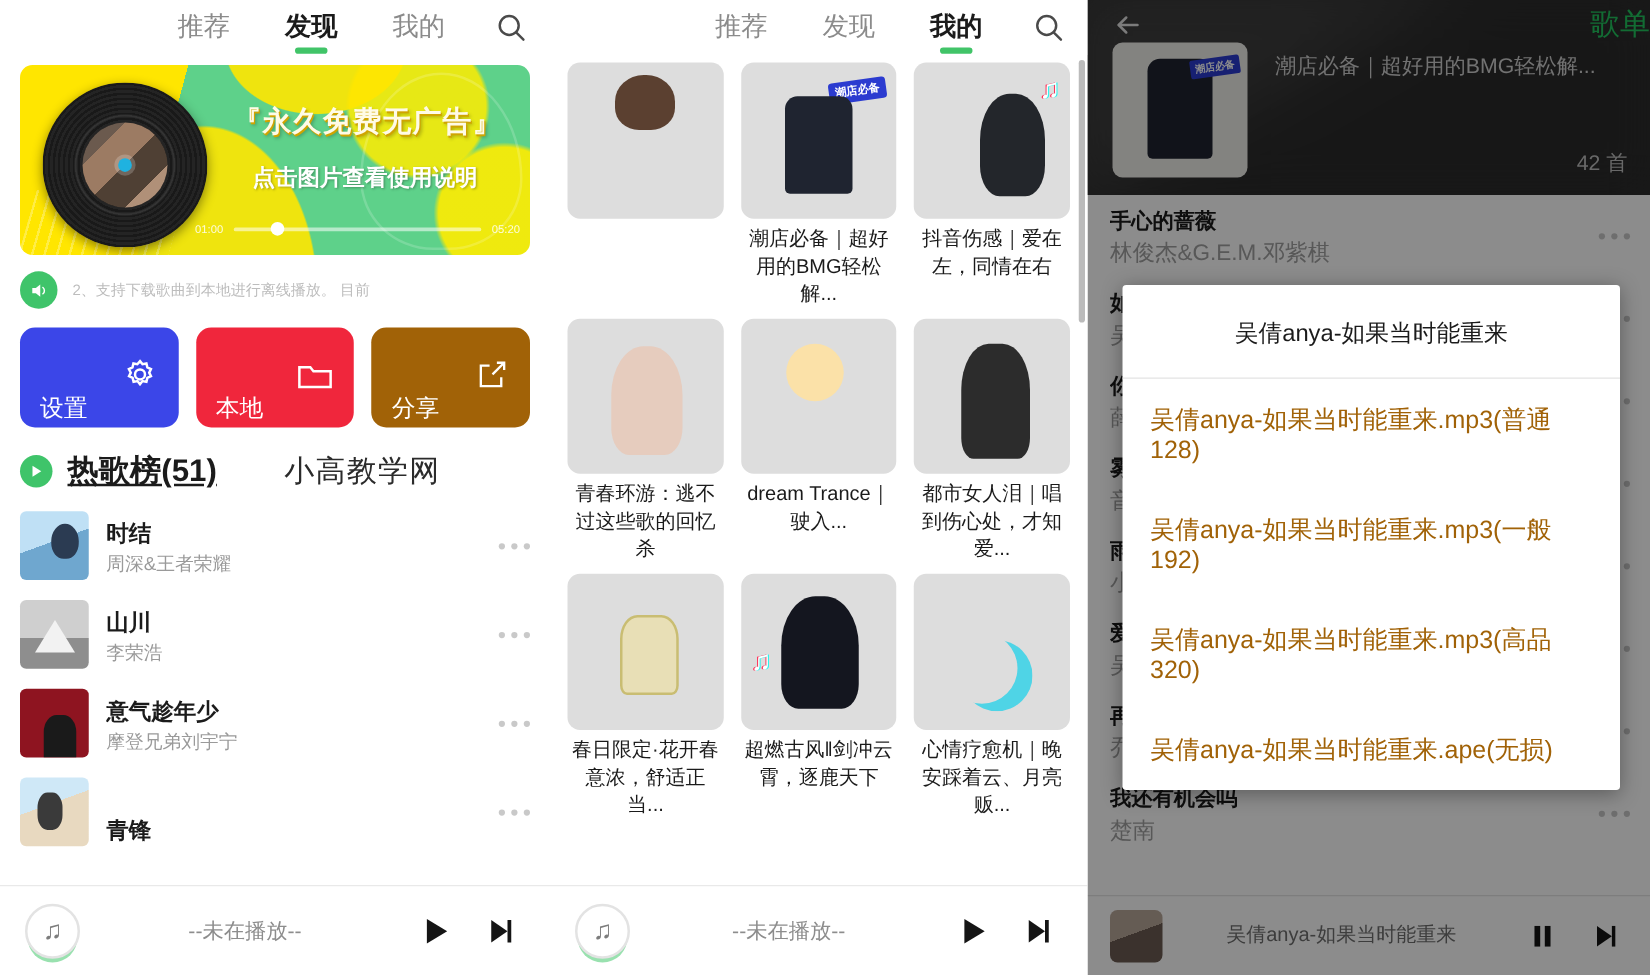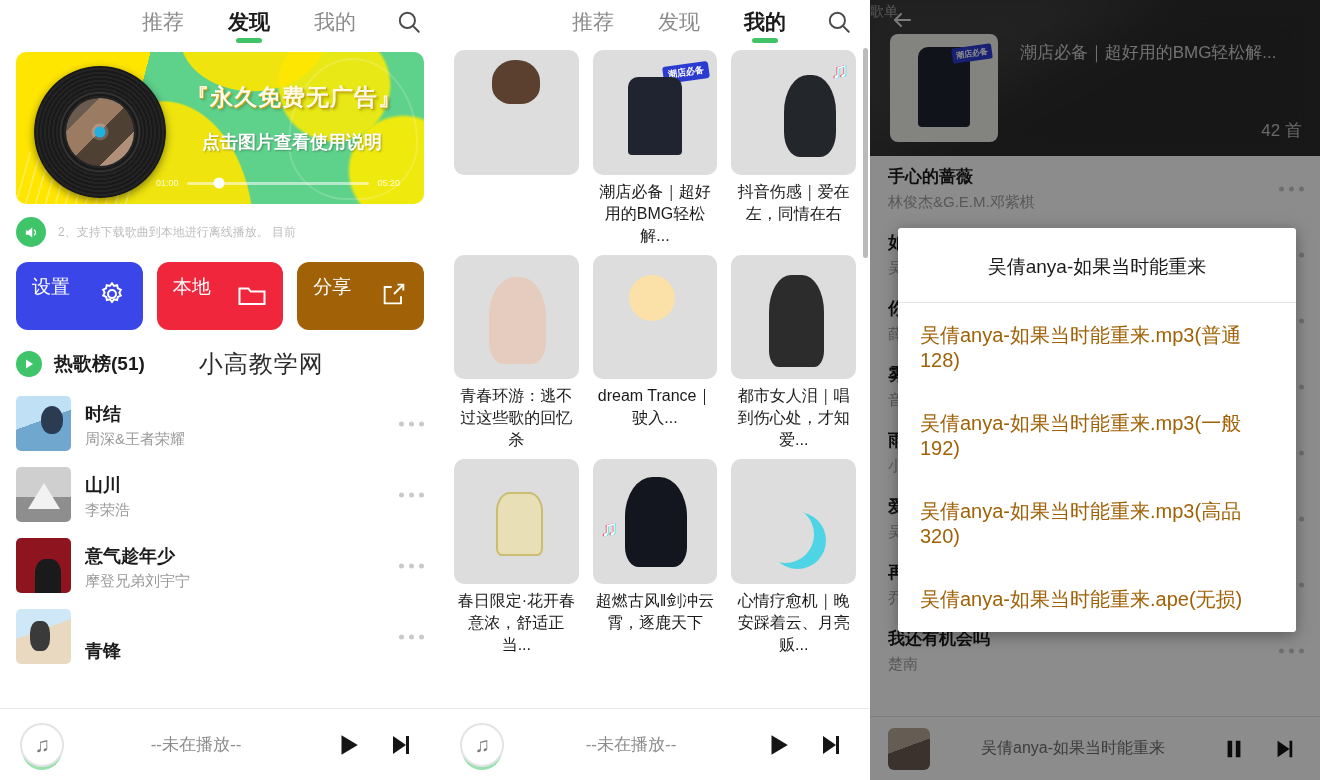--- a/index.html
+++ b/index.html
@@ -54,48 +54,48 @@
     background:
       linear-gradient(135deg,#6b5a4e 0 25%, #9c7b63 25% 50%, #4f4034 50% 75%, #b09078 75% 100%);
   }
   .vinyl .label::after { content:""; position:absolute; left:50%; top:50%;
     transform:translate(-50%,-50%); width:11px; height:11px; border-radius:50%;
     background:#1fb2e0; box-shadow:0 0 0 3px rgba(255,255,255,.2); }
   .banner-title { position:absolute; left:170px; top:30px; font-size:23px; font-weight:700;
     color:#fffbe6; letter-spacing:1px; text-shadow:1px 1px 0 #d0a400, 2px 2px 3px rgba(0,0,0,.28); }
   .banner-sub { position:absolute; left:186px; top:78px; font-size:18px; font-weight:700;
     color:#ffffff; text-shadow:1px 1px 2px rgba(0,0,0,.3); }
-  .banner-prog { position:absolute; left:140px; right:24px; bottom:16px; display:flex;
+  .banner-prog { position:absolute; left:140px; right:8px; bottom:16px; display:flex;
     align-items:center; gap:8px; color:rgba(255,255,255,.85); font-size:9px; }
   .banner-prog .bar { flex:1; height:3px; background:rgba(255,255,255,.55); border-radius:2px;
     position:relative; }
   .banner-prog .bar::after { content:""; position:absolute; left:18%; top:50%;
     transform:translate(-50%,-50%); width:11px; height:11px; border-radius:50%; background:#fff; }
 
   
   .notice { margin:10px 16px 0 16px; height:36px; display:flex; align-items:center; gap:12px; }
   .notice .spk { width:30px; height:30px; border-radius:50%; background:#3fc46a; flex:0 0 30px;
     display:flex; align-items:center; justify-content:center; }
   .notice .txt { font-size:12px; color:#bdbdbd; white-space:nowrap; overflow:hidden; flex:1; }
 
   
   .actions { display:flex; gap:14px; margin:12px 16px 0 16px; }
-  .act { flex:1; height:68px; border-radius:12px; position:relative; display:flex;
-    align-items:flex-start; padding:12px 16px; }
+  .act { flex:1; height:80px; border-radius:12px; position:relative; display:flex;
+    align-items:flex-end; padding:2px 16px; }
   .act .lbl { font-size:19px; color:#fff; font-weight:500; }
   .act .ic { position:absolute; right:16px; top:50%; transform:translateY(-50%); }
   .act-blue { background:#3b46e8; }
   .act-red  { background:#f0263c; }
   .act-green{ background:#a16207; }
 
   
   .rank-head { display:flex; align-items:center; margin:18px 16px 0 16px; gap:12px; }
   .rank-play { width:26px; height:26px; border-radius:50%; background:#3fc46a; flex:0 0 26px;
     display:flex; align-items:center; justify-content:center; }
-  .rank-title { font-size:19px; font-weight:700; color:#1b1b1b; }
+  .rank-title { font-size:25px; font-weight:700; color:#1b1b1b;text-decoration:underline; }
   .watermark { margin-left:42px; font-size:24px; color:#2b2b2b; letter-spacing:1px; }
 
   
   .songs { margin-top:8px; }
   .song { display:flex; align-items:flex-end; padding:8px 16px; gap:14px; position:relative; }
   .cover { width:55px; height:55px; border-radius:5px; flex:0 0 55px; background:#d6e4f0; overflow:hidden;
     position:relative; }
   .cv1 { background:linear-gradient(160deg,#bfe0f5 0 45%, #6fa7cf 45% 100%); }
   .cv1::after{ content:""; position:absolute; right:8px; top:10px; width:22px; height:28px;
     border-radius:50% 50% 45% 45%; background:#2b3b52; }
@@ -170,37 +170,37 @@
   .scrollbar { position:absolute; right:2px; top:48px; width:5px; height:210px;
     background:#bbb; border-radius:3px; z-index:7; }
 
   
   .p3 { position:absolute; inset:0; background:#fff; }
   .p3-head { position:relative; height:156px; background:#2e2e2e; overflow:hidden; }
   .p3-head .blur { position:absolute; inset:-20px; filter:blur(26px); opacity:.6;
     background:linear-gradient(150deg,#4a4a4a 0 40%, #2a2a2a 40% 100%); }
   .p3-back { position:absolute; left:16px; top:4px; width:32px; height:32px; z-index:3;
     display:flex; align-items:center; justify-content:center; }
-  .p3-title { position:absolute; left:0; right:0; top:3px; text-align:left; font-size:14px;
-    color:#a3a3a3; z-index:3; }
+  .p3-title { position:absolute; left:0; right:0; top:3px; text-align:right; font-size:24px;
+    color:#22c55e; z-index:3; }
   .p3-cover { position:absolute; left:20px; top:34px; width:108px; height:108px; border-radius:8px;
     background:#efeeea; z-index:3; overflow:hidden; }
   .p3-cover .fig { position:absolute; left:26%; top:12%; width:48%; height:74%;
     border-radius:10px 10px 4px 4px; background:#1f2430; }
   .p3-cover .bdg { position:absolute; right:6px; top:12px; background:#2b3bd0; color:#fff;
     font-size:8px; padding:2px 4px; border-radius:2px; transform:rotate(-8deg); font-weight:700; }
   .p3-name { position:absolute; left:150px; top:40px; right:18px; font-size:17px; color:#cfcfcf;
     line-height:26px; z-index:3; }
   .p3-count { position:absolute; right:18px; bottom:14px; font-size:17px; color:#bdbdbd; z-index:3; }
   .p3-list { position:absolute; left:0; right:0; top:156px; bottom:64px; background:#fff;
     overflow:hidden; }
   .p3-song { position:relative; padding:8px 18px; }
   .p3-song .t { font-size:17px; color:#1b1b1b; font-weight:600; line-height:26px;
     white-space:nowrap; overflow:hidden; text-overflow:ellipsis; }
-  .p3-song .a { font-size:15px; color:#a0a0a0; line-height:24px;
+  .p3-song .a { font-size:18px; color:#a0a0a0; line-height:24px;
     white-space:nowrap; overflow:hidden; text-overflow:ellipsis; }
   .p3-player { position:absolute; left:0; right:0; bottom:0; height:64px; background:#fff;
     border-top:1px solid #e4e4e4; display:flex; align-items:center; padding:0 18px; gap:14px; }
   .p3-player .pc { width:42px; height:42px; border-radius:6px; flex:0 0 42px;
     background:linear-gradient(160deg,#b9a89a 0 45%,#6c5c52 45% 100%); }
   .p3-player .pn { flex:1; text-align:center; font-size:16px; color:#6f6f6f; }
   .p3-player .pb { width:36px; height:36px; display:flex; align-items:center; justify-content:center; }
 
   
   .dim { position:absolute; inset:0; background:rgba(0,0,0,.45); z-index:40; pointer-events:none; }

